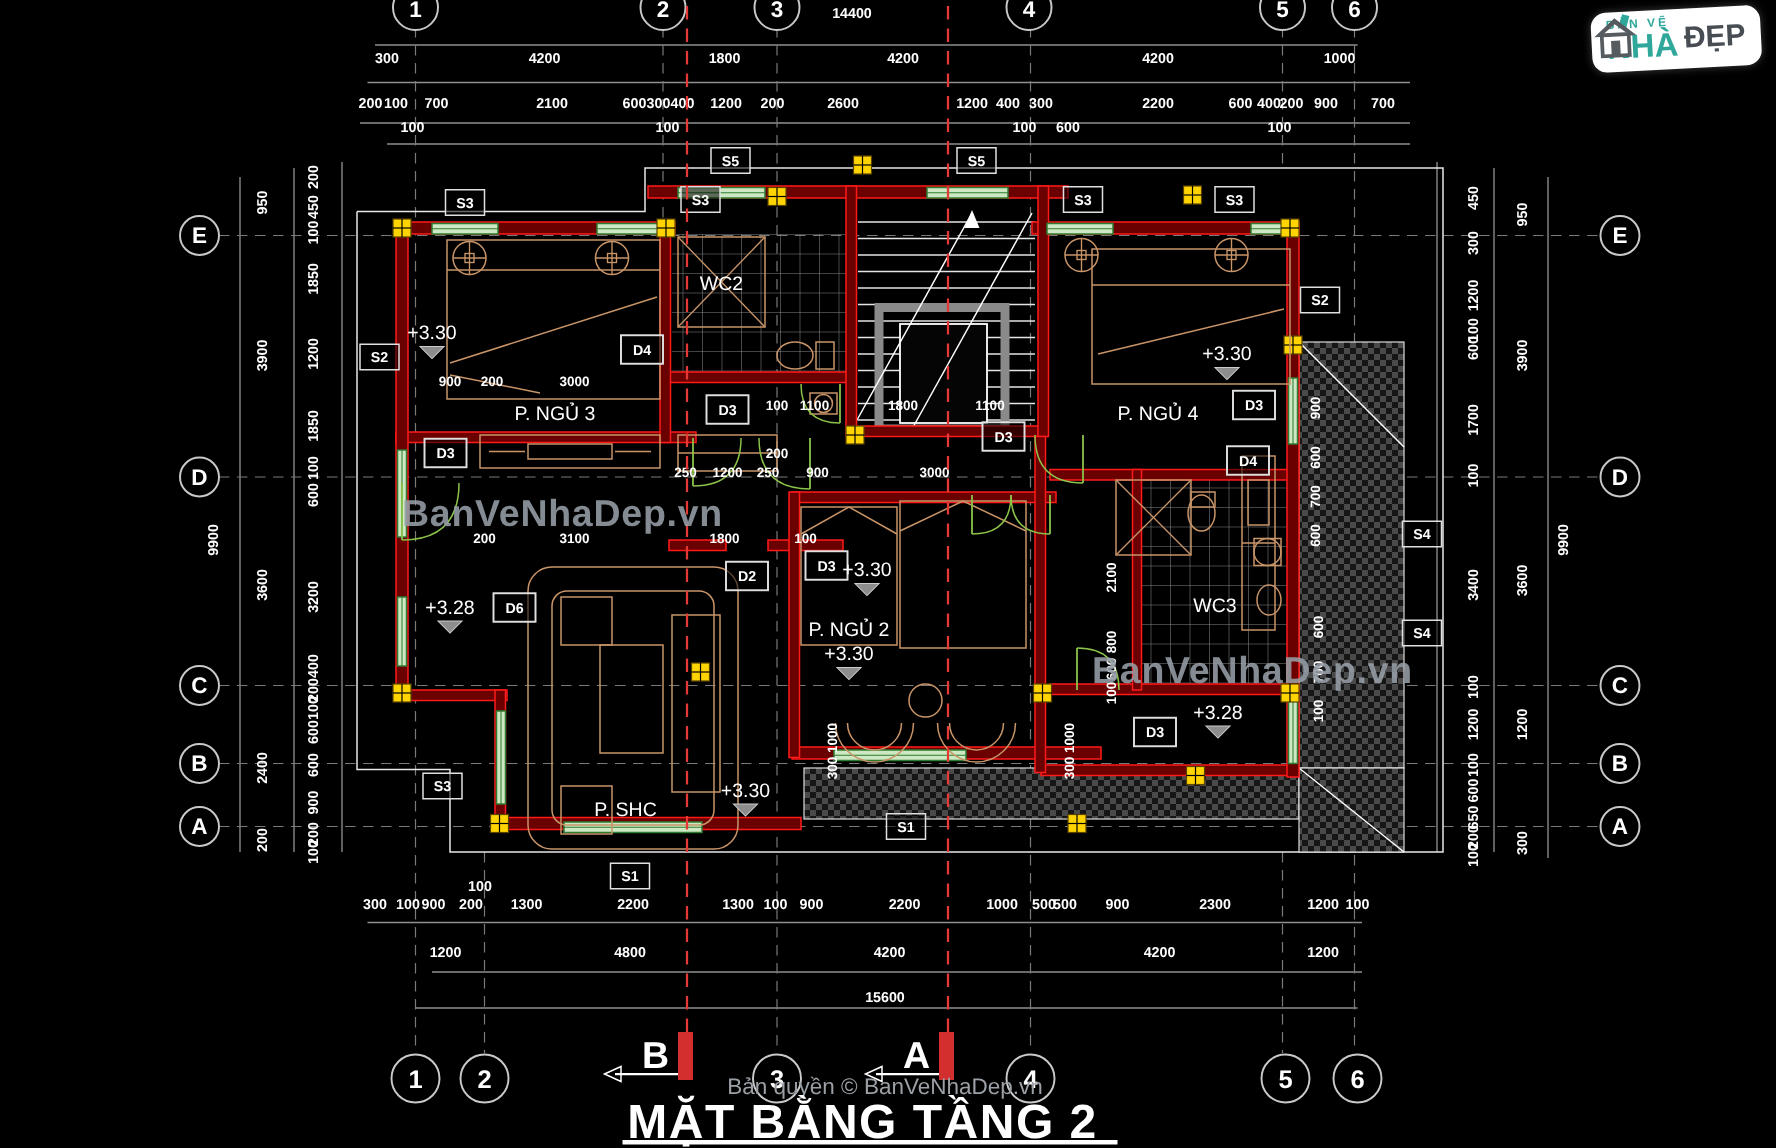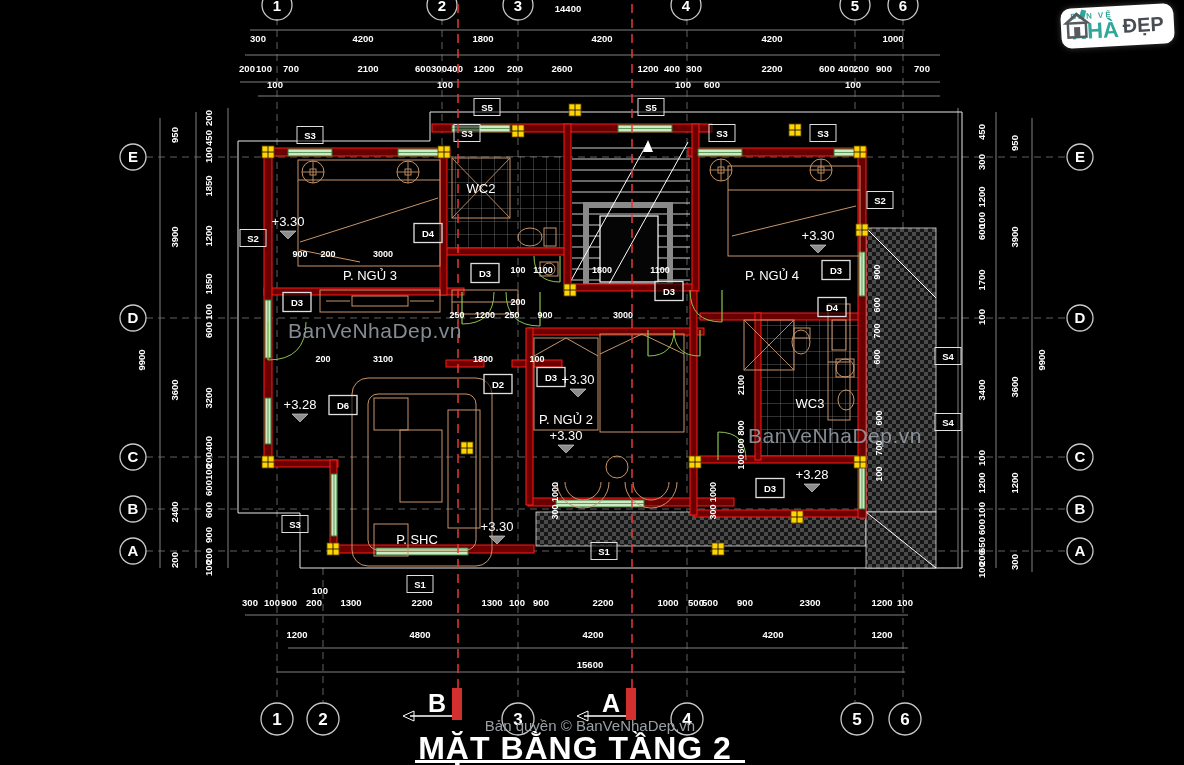--- a/index.html
+++ b/index.html
@@ -1,20 +1,20 @@
 <!DOCTYPE html>
 <html><head>
 <meta charset="utf-8">
 <style>
   html,body{margin:0;padding:0;background:#000;}
   .stage{position:relative;width:1184px;height:765px;background:#000;overflow:hidden;
          font-family:"Liberation Sans",sans-serif;}
   .stage svg{position:absolute;left:0;top:0;}
   .overlay{position:absolute;transform:translate(-50%,-50%);white-space:nowrap;}
-  .watermark{color:rgba(150,158,166,0.88);font-weight:normal;font-size:21px;letter-spacing:.5px;}
+  .watermark{color:rgba(150,158,166,0.88);font-weight:bold;font-size:25px;letter-spacing:.5px;margin-top:12px;}
   .copyright{color:#9aa0a6;font-weight:normal;font-size:15px;}
   .main-title{color:#fff;font-weight:bold;font-size:32px;letter-spacing:1px;}
   .title-underline{position:absolute;left:415px;top:760px;width:330px;height:3px;background:#fff;}
   .logo{position:absolute;right:10px;top:6px;background:#fff;border-radius:10px;
         padding:5px 10px;display:flex;align-items:center;gap:4px;transform:rotate(-3deg);
         box-shadow:0 0 6px rgba(255,255,255,.25);}
   .logo-col{display:flex;flex-direction:column;line-height:1;}
   .logo-small{color:#2fa79a;font-size:8px;font-weight:bold;letter-spacing:2px;}
   .logo-big{color:#2fa79a;font-size:22px;font-weight:900;}
   .logo-dep{color:#474d52;font-size:20px;font-weight:900;}

